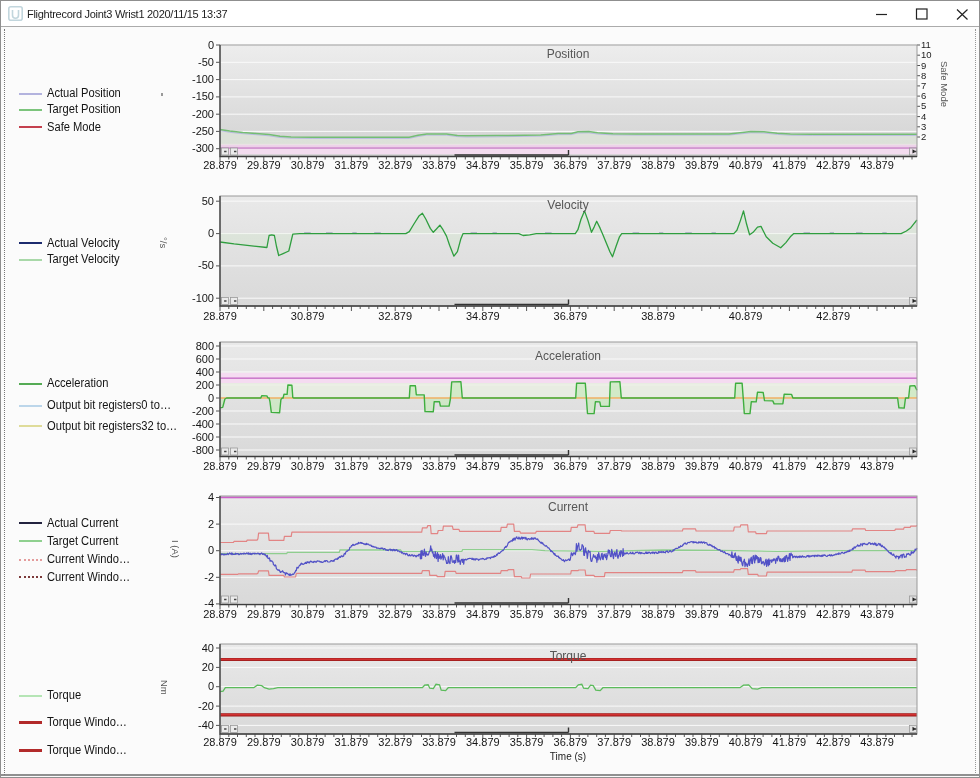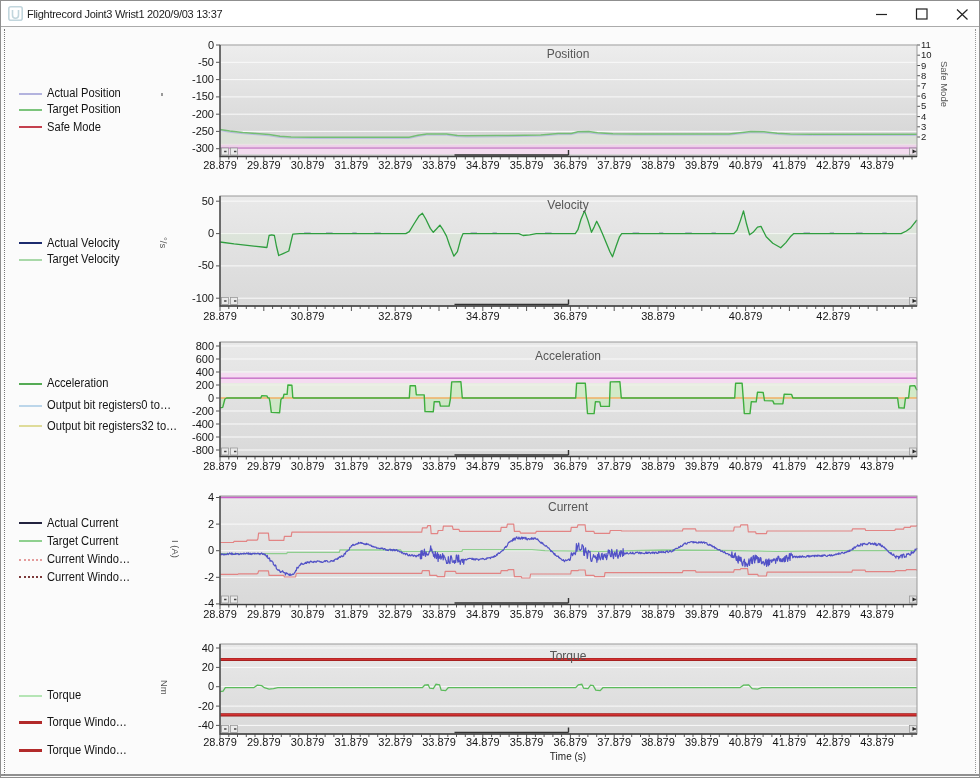--- a/index.html
+++ b/index.html
@@ -14,21 +14,21 @@
 .unit { position:absolute; font-size:9.5px; color:#555; writing-mode:vertical-rl; white-space:nowrap; }
 #content { position:absolute; left:0; top:27px; width:978px; height:748px; background:#fbfbfb; }
 </style></head>
 <body>
 <div id="win">
 <div id="tbar">
  <svg id="icon" viewBox="0 0 15 15">
         <rect x="0.8" y="0.8" width="13.4" height="13.4" rx="2" fill="none" stroke="#c2d6dd" stroke-width="1.6"></rect>
         <path d="M4.5 4 v5.2 a3 3 0 0 0 6 0 V4" fill="none" stroke="#c2d6dd" stroke-width="1.6"></path>
       </svg>
- <div id="ttxt">Flightrecord Joint3 Wrist1 2020/9/03 13:37</div>
+ <div id="ttxt">Flightrecord Joint3 Wrist1 2020/11/15 13:37</div>
  <svg style="position:absolute;right:0;top:0" width="140" height="26" viewBox="0 0 140 26">
    <path d="M37 13.5 h11" stroke="#222" stroke-width="1.2"></path>
    <rect x="77.5" y="8" width="10.5" height="10" fill="none" stroke="#222" stroke-width="1.2"></rect>
    <path d="M118 8.5 l10.5 10 M128.5 8.5 l-10.5 10" stroke="#222" stroke-width="1.2"></path>
  </svg>
 </div>
 <div id="content"></div>
 <svg width="980" height="778" viewBox="0 0 980 778" style="position:absolute;left:0;top:0">
 <defs>
 <linearGradient id="g1" x1="0" y1="0" x2="0" y2="1">

